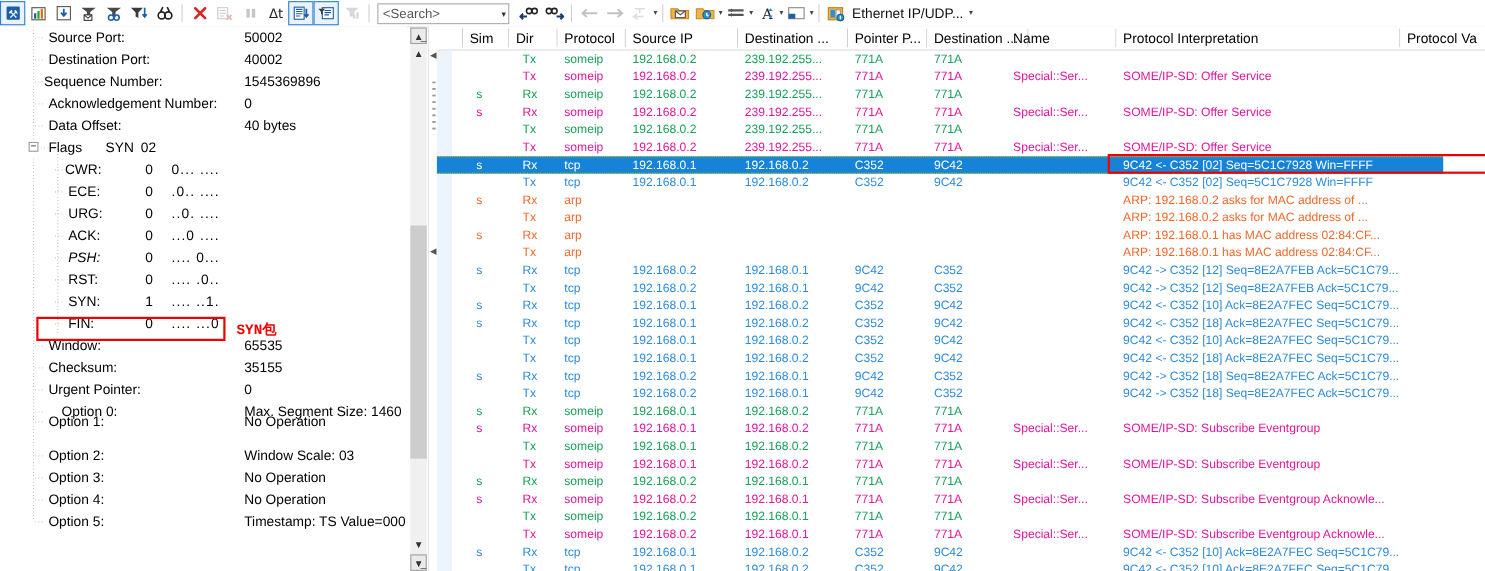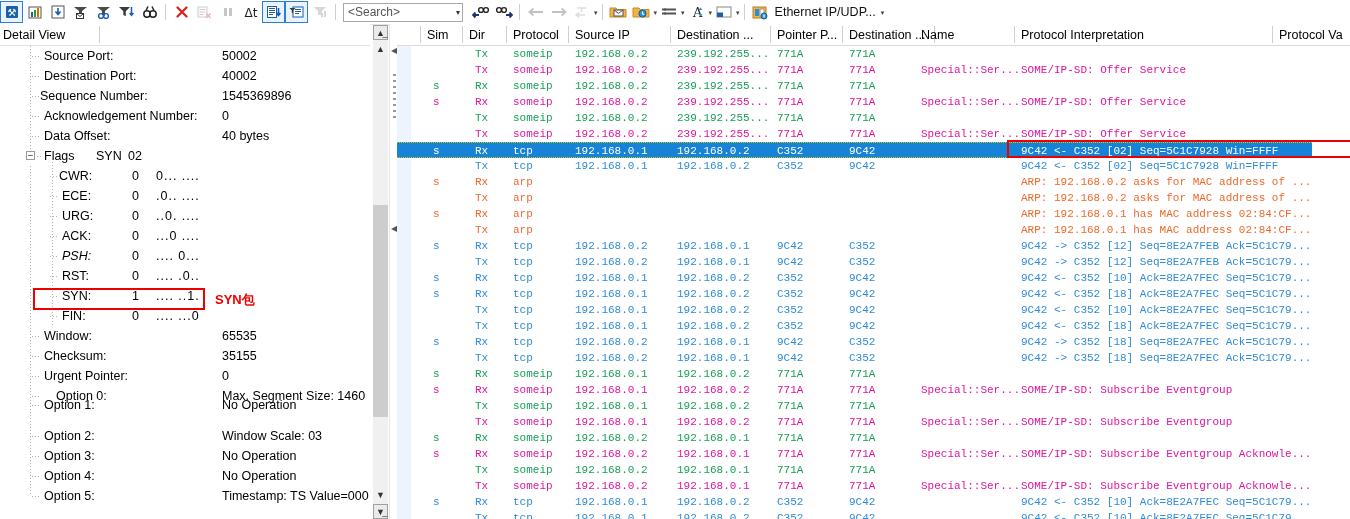--- a/index.html
+++ b/index.html
@@ -63,21 +63,21 @@
   .expander{
     position:absolute;width:9px;height:9px;border:1px solid #9a9a9a;background:#fff;
     box-sizing:border-box;display:flex;align-items:center;justify-content:center;
     font-size:9px;line-height:7px;color:#333;font-family:"DejaVu Sans Mono",monospace;
   }
   .synbox{
     position:absolute;left:33px;top:283px;width:172px;height:22px;
     border:2px solid #ee0000;box-sizing:border-box;pointer-events:none;
   }
   .syn-note{
-    position:absolute;left:215px;top:287px;color:#ee0000;font-weight:bold;font-size:13px;
+    position:absolute;left:215px;top:287px;color:#ee0000;font-weight:bold;font-size:13px;font-family:Liberation Mono, monospace;
   }
 
   
   .lscroll{position:absolute;left:373px;top:25px;width:15px;height:494px;background:#f0f0f0;}
   .lscroll .btn{width:15px;height:15px;display:flex;align-items:center;justify-content:center;
     font-size:9px;color:#333;box-sizing:border-box;}
   .lscroll .topbtn{border:1px solid #a0a0a0;background:#eaeaea;}
   .lscroll .thumb{position:absolute;left:0;top:180px;width:15px;height:212px;background:#cdcdcd;}
   .lscroll .up{position:absolute;top:16px;left:0;}
   .lscroll .dn{position:absolute;bottom:17px;left:0;}
@@ -91,21 +91,21 @@
     background-image:linear-gradient(to bottom,#9a9a9a 2px,transparent 2px);
     background-size:3px 6px;}
 
   
   .right{position:absolute;left:397px;top:24px;width:953px;height:495px;background:#fff;overflow:hidden;}
   .thead{height:21px;border-bottom:1px solid #dcdcdc;position:relative;background:#fff;}
   .th{position:absolute;top:0;height:21px;font-size:12.5px;color:#000;
       display:flex;align-items:center;white-space:nowrap;overflow:hidden;}
   .th .sepline{position:absolute;right:0;top:2px;width:1px;height:17px;background:#d0d0d0;}
   .tbody{position:relative;height:474px;}
-  .row{position:absolute;left:0;width:915px;height:16px;font-family:Liberation Mono, monospace;
+  .row{position:absolute;left:0;width:915px;height:16px;font-family:Liberation Sans, sans-serif;
        font-size:11px;white-space:nowrap;}
   .cell{position:absolute;top:0;height:16px;line-height:16px;overflow:hidden;white-space:nowrap;}
   .row.sel{background:#1683d8;color:#fff;
            border-top:1px dotted #c8d200;border-bottom:1px dotted #c8d200;box-sizing:border-box;}
   .timecol{position:absolute;left:0;top:0;width:14px;height:474px;background:#eef4fb;}
   .tc-hdr{position:absolute;left:397px;top:25px;width:14px;height:118px;overflow:hidden;}
   .tc-hdr span{
     display:block;writing-mode:vertical-rl;text-orientation:upright;
     font-family:"DejaVu Sans Mono",monospace;font-size:11px;letter-spacing:-1px;
     color:#000;padding-top:1px;
@@ -314,24 +314,20 @@
             <circle cx="13" cy="12" r="3" fill="#2a8fd8" stroke="#14628f"></circle>
             <path d="M13 10.4v3.2" stroke="#fff" stroke-width="1.2"></path>
           </svg>
       </div>
       <span class="tb-label">Ethernet IP/UDP...</span>
       <span class="tb-caret" style="margin-left:5px;">▾</span>
     </div>
   </div>
 
   <div class="left">
-    <div class="left-hdr">
-      <span class="t">Detail View</span>
-      <span class="divider"></span>
-    </div>
     <div class="tree" id="detail-tree">
         <div class="guide" style="top:0;height:110px;"></div>
         <div class="guide" style="top:120px;height:330px;"></div>
         <div class="guide2" style="top:116px;height:164px;"></div>
         <div class="trow" style="top:0px;position:absolute;width:370px;">
           <span class="tick" style="left:32px;top:10px;width:8px;"></span>
           <span class="lbl" style="left:44px;">Source Port:</span>
           <span class="val">50002</span>
         </div>
         <div class="trow" style="top:20px;position:absolute;width:370px;">

